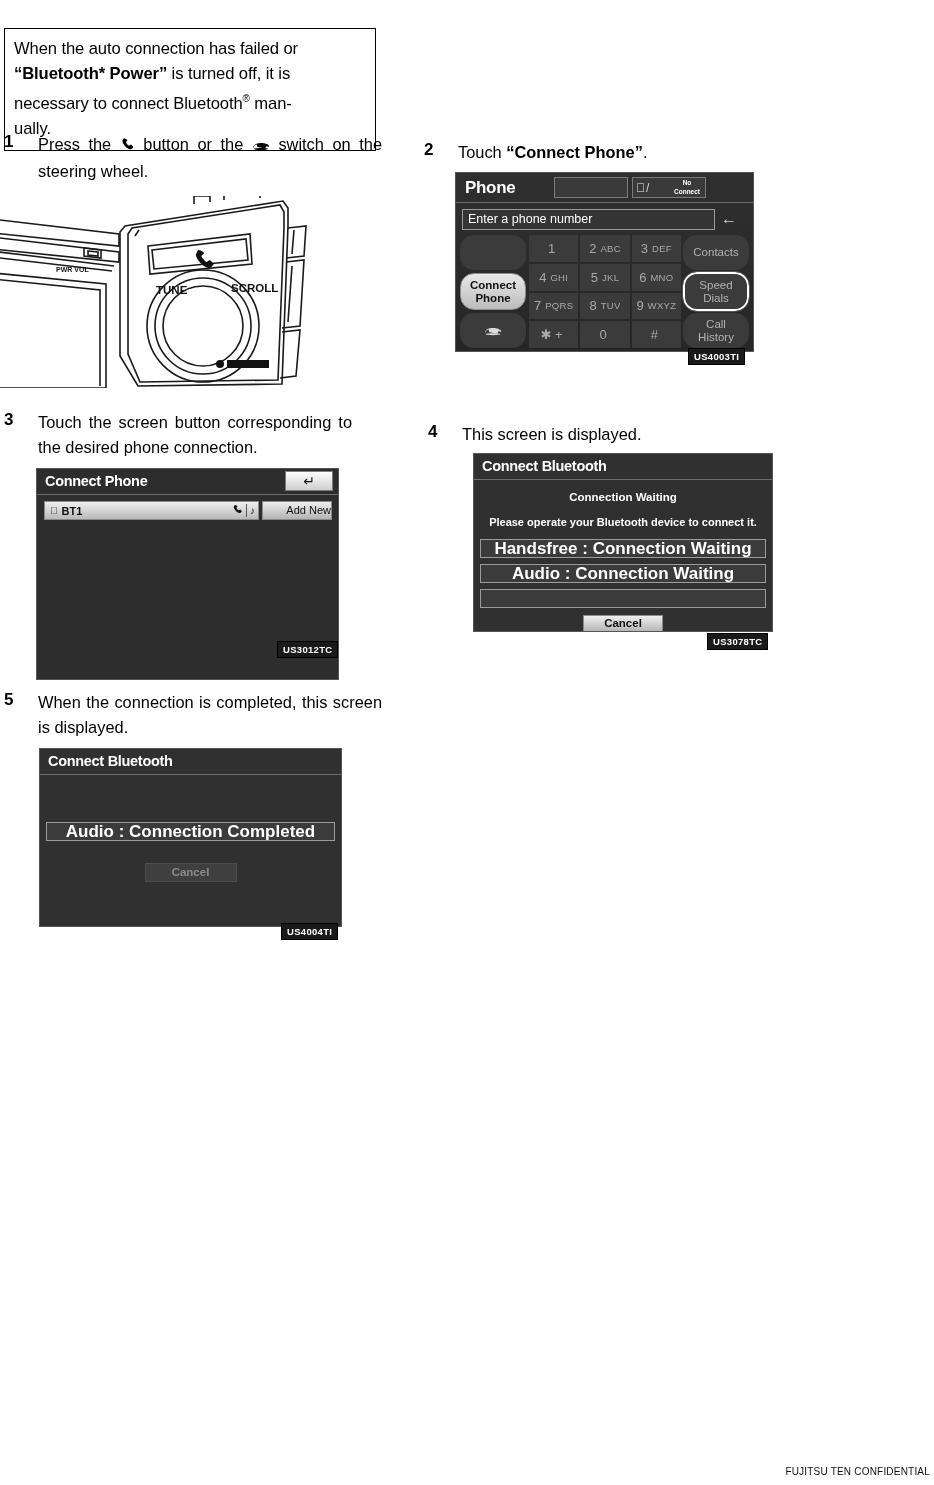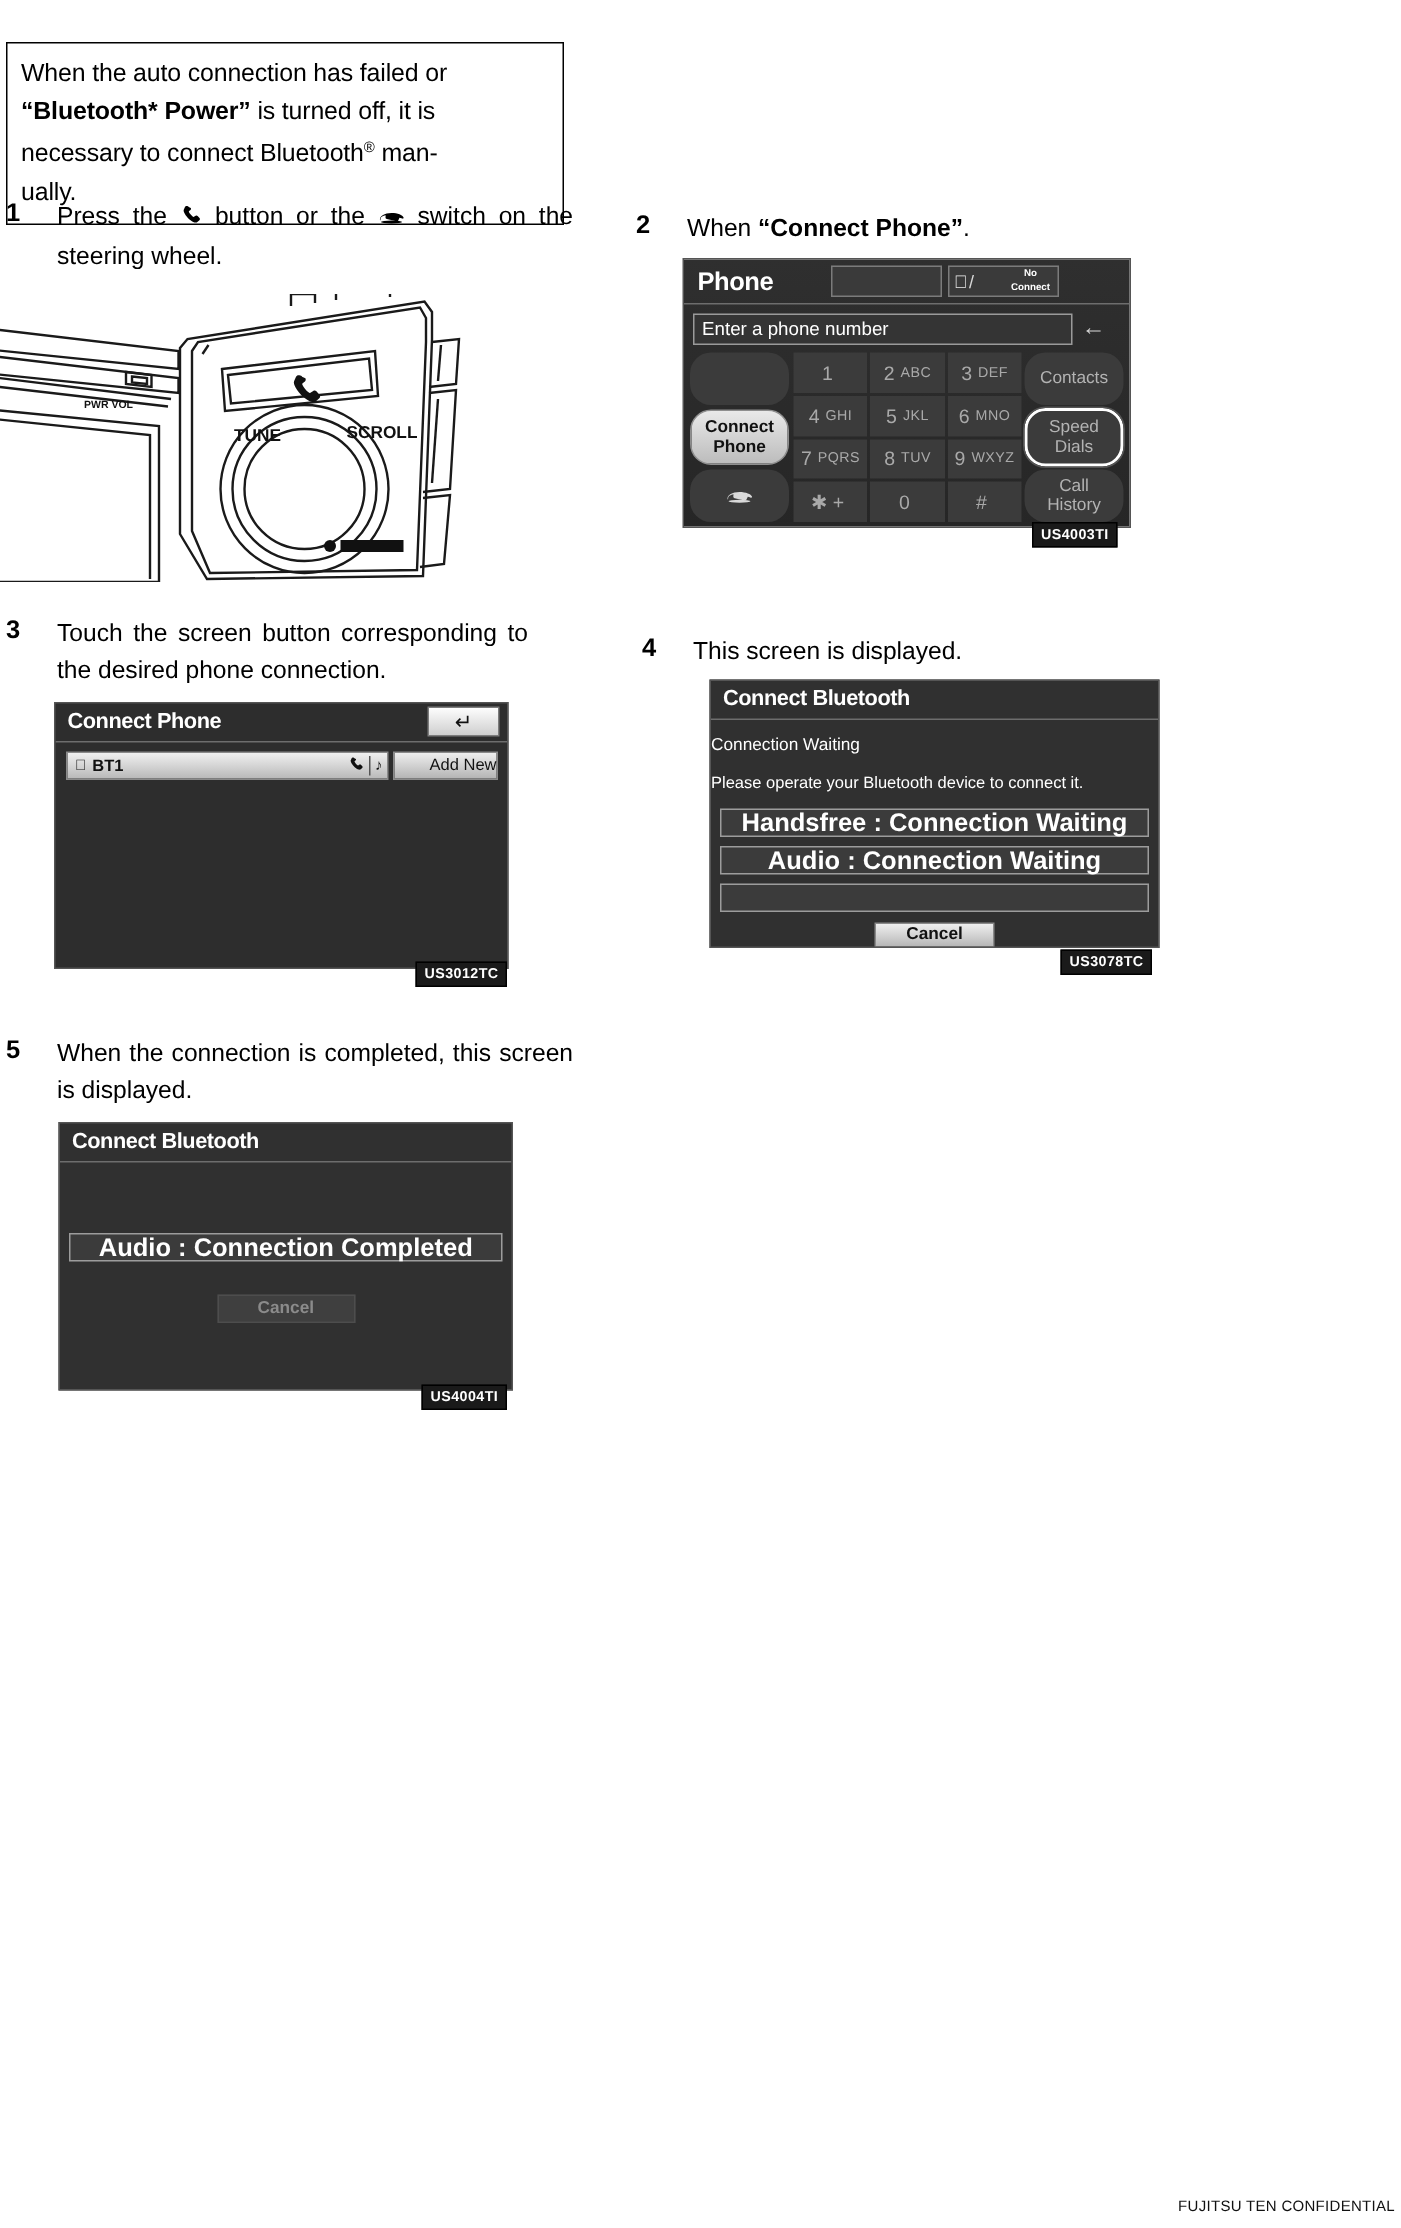--- a/index.html
+++ b/index.html
@@ -192,21 +192,21 @@
   }
   .side-btn.sel-frame {
     border: 2px solid #ffffff;
     outline: 1px solid #555;
   }
   .hangup-glyph { color: #d9d9d9; font-size: 17px; line-height: 1; }
 
   
   #screen-connect-phone {
     left: 36px; top: 468px;
-    width: 303px; height: 178px;
+    width: 303px; height: 212px;
     background: #2d2d2d;
   }
   #screen-connect-phone .hdr {
     height: 26px; position: relative;
     border-bottom: 1px solid #6d6d6d;
   }
   #screen-connect-phone .hdr .scr-title {
     position: absolute; left: 8px; top: 4px;
     font-size: 14.5px;
   }
@@ -247,22 +247,23 @@
   .cb-screen { background: #303030; }
   .cb-screen .hdr {
     height: 26px; position: relative;
     border-bottom: 1px solid #6d6d6d;
   }
   .cb-screen .hdr .scr-title {
     position: absolute; left: 8px; top: 4px;
     font-size: 14.5px;
   }
   .cb-line {
+    text-align: center;
     color: #ffffff;
-    font-weight: normal;
+    font-weight: bold;
   }
   .cb-bar {
     margin: 0 6px;
     height: 19px;
     background: #3b3b3b;
     border: 1px solid #9c9c9c;
     color: #fff;
     font-size: 17px;
     font-weight: bold;
     text-align: center;
@@ -389,21 +390,21 @@
     <g transform="translate(228,172)">
       <circle cx="4" cy="-4" r="4" fill="#111"></circle>
       <rect x="11" y="-8" width="42" height="8" fill="#111"></rect>
     </g>
   </svg>
 </div>
 
 <div class="step" style="left:424px; top:140px; width:340px;">
   <div class="step-num">2</div>
   <div class="step-body">
-    <span>When </span><b>“Connect Phone”</b><span>.</span>
+    <span>Touch </span><b>“Connect Phone”</b><span>.</span>
   </div>
 </div>
 
 <div class="nav-screen" id="screen-phone">
   <div class="hdr">
     <div class="scr-title">Phone</div>
     <div class="hdr-box" id="hdr-blank"></div>
     <div class="hdr-box" id="hdr-status">
       <span class="bt-glyph"></span>
       <span class="slash">/</span>

